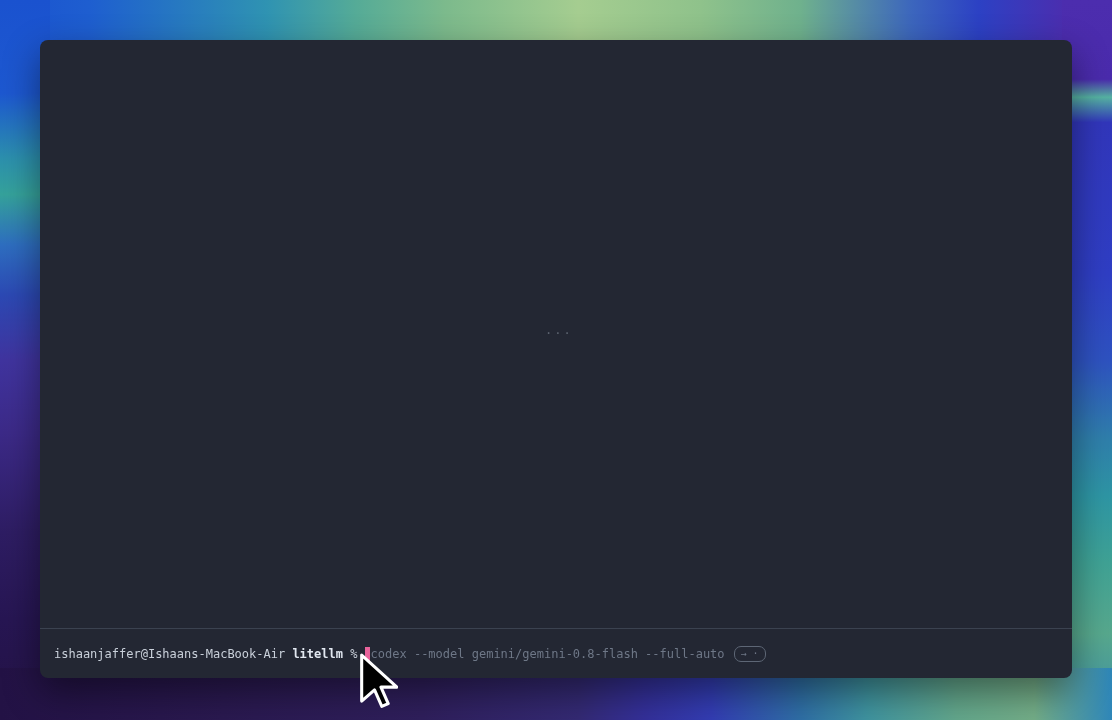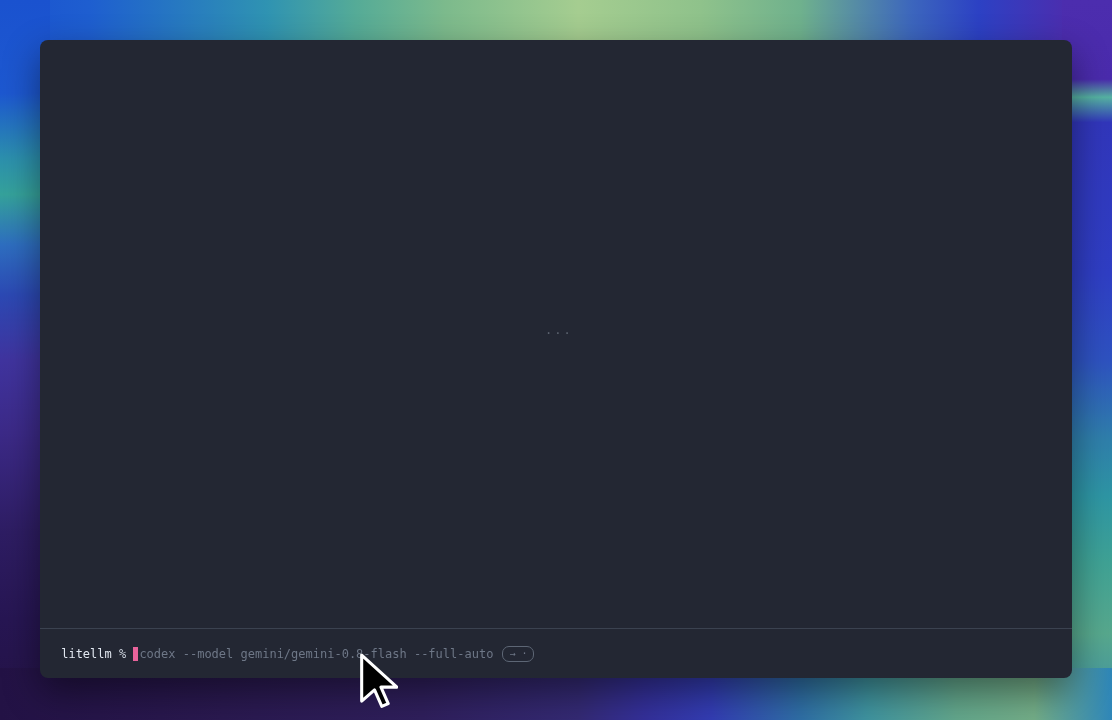--- a/index.html
+++ b/index.html
@@ -79,21 +79,21 @@
     display: flex;
     align-items: center;
     font-size: 12px;
     line-height: 16px;
     white-space: pre;
   }
   .user-host { color: var(--prompt-text, #c9d0da); }
   .gap { display: inline-block; width: 7.2px; }
   .directory {
     color: var(--directory-text, #e2e8f1);
-    font-weight: normal;
+    font-weight: bold;
   }
   .prompt-symbol { color: var(--prompt-text, #c9d0da); }
   .caret {
     display: inline-block;
     width: 5px; height: 14px;
     background: var(--cursor-pink, #e8639b);
     margin-right: 1px;
     vertical-align: middle;
   }
   .suggestion { color: var(--suggestion-text, #6e7787); }
@@ -126,20 +126,21 @@
   <div class="wp wp-right"></div>
   <div class="wp wp-bottom"></div>
 
   <div class="terminal">
 
     <div class="output-ellipsis">...</div>
 
     <div class="separator"></div>
 
     <div class="prompt-line">
+      <span class="user-host">ishaanjaffer@Ishaans-MacBook-Air</span>
       <span class="gap"></span>
       <span class="directory">litellm</span>
       <span class="gap"></span>
       <span class="prompt-symbol">%</span>
       <span class="gap"></span>
       <span class="caret"></span>
       <span class="suggestion">codex --model gemini/gemini-0.8-flash --full-auto</span>
       <span class="accept-hint">→ ·</span>
     </div>
   </div>

